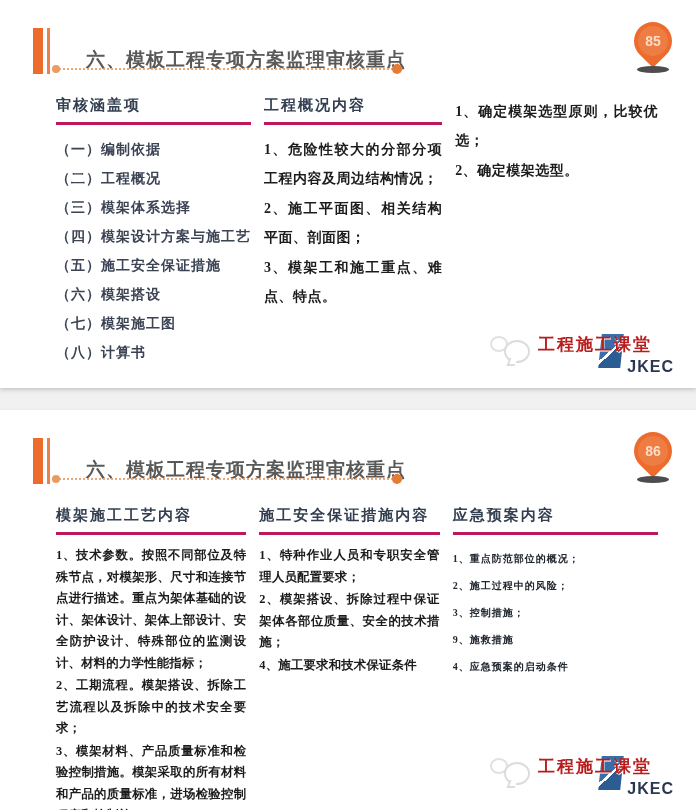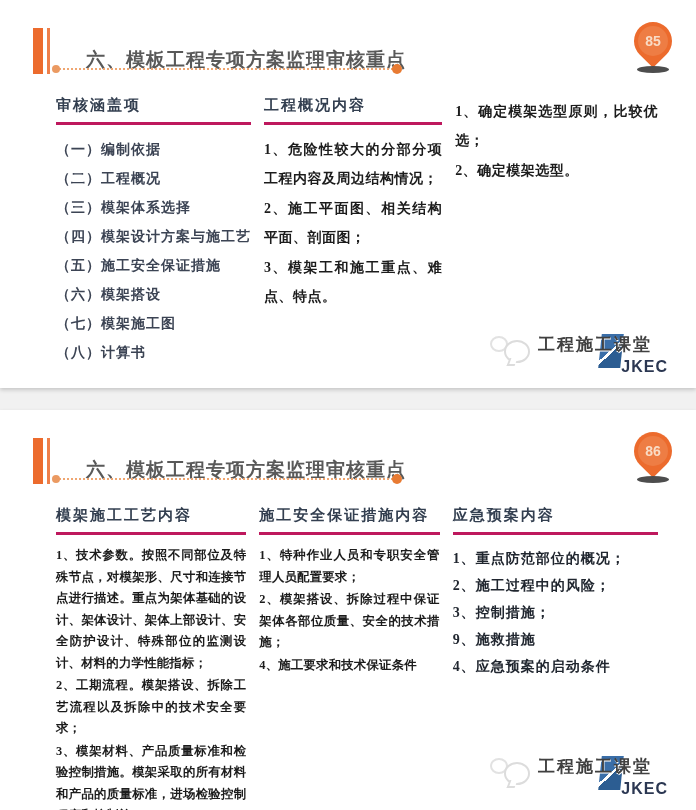--- a/index.html
+++ b/index.html
@@ -71,21 +71,21 @@
     font-weight:bold;color:#3c4454;font-size:14px;line-height:29px;
     letter-spacing:1px;white-space:nowrap;
   }
   .para{
     font-family:"Liberation Serif","DejaVu Serif",serif;
     font-weight:bold;color:#1c1c1c;
     font-size:14px;line-height:29px;letter-spacing:0.5px;
     margin:1px 0 1px 0;text-align:justify;
   }
   .slide-2 .para{font-size:12.4px;line-height:21.5px;letter-spacing:0.2px;}
-  .slide-2 .list .list-item{font-size:14px;line-height:27px;color:#20262f;}
+  .slide-2 .list .list-item{font-size:10px;line-height:27px;color:#20262f;}
   .list-item.muted{color:#9b9b9b;}
 
   
   .logo{
     position:absolute;right:16px;bottom:12px;height:46px;width:190px;
   }
   .bubble-big{
     position:absolute;left:14px;top:10px;width:22px;height:19px;
     border:2px solid #dcdcdc;border-radius:50%;background:#fff;
   }
@@ -98,25 +98,25 @@
     position:absolute;left:0;top:6px;width:14px;height:12px;
     border:2px solid #e2e2e2;border-radius:50%;background:#fff;
   }
   .logo-square{
     position:absolute;right:58px;top:4px;width:22px;height:34px;
     background:linear-gradient(135deg,#3a6ea8 48%,#ffffff 48%,#ffffff 55%,#2c5d92 55%);
     transform:skewX(-6deg);
   }
   .logo-text{
     position:absolute;left:48px;top:3px;
-    font-size:17px;font-weight:bold;color:#404040;letter-spacing:2px;
+    font-size:17px;font-weight:bold;color:#b91c1c;letter-spacing:2px;
     text-shadow:0.5px 0.5px 0 #ffffff;
   }
   .logo-sub{
-    position:absolute;right:12px;bottom:0;
+    position:absolute;right:6px;bottom:0;
     font-size:16px;font-weight:bold;color:#2b3752;letter-spacing:1px;
   }
 </style>
 </head>
 <body>
 
 <div class="page">
 
   <section class="slide slide-1">
     <div class="bar-thick"></div>

